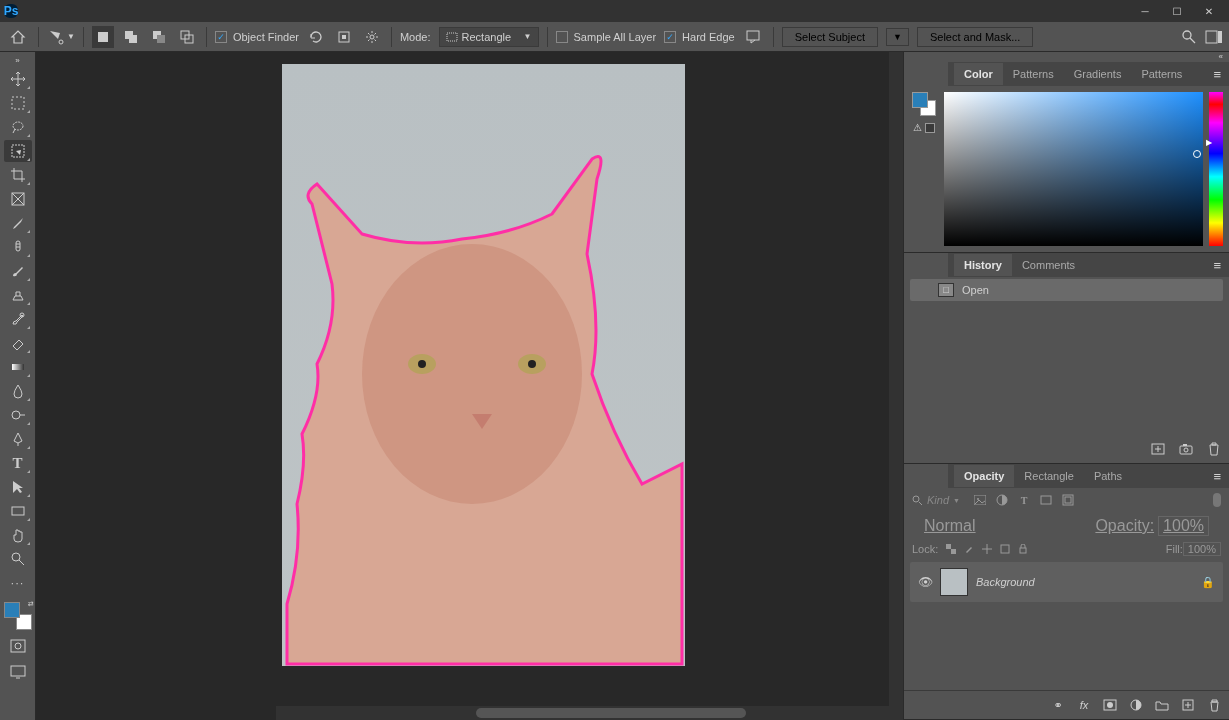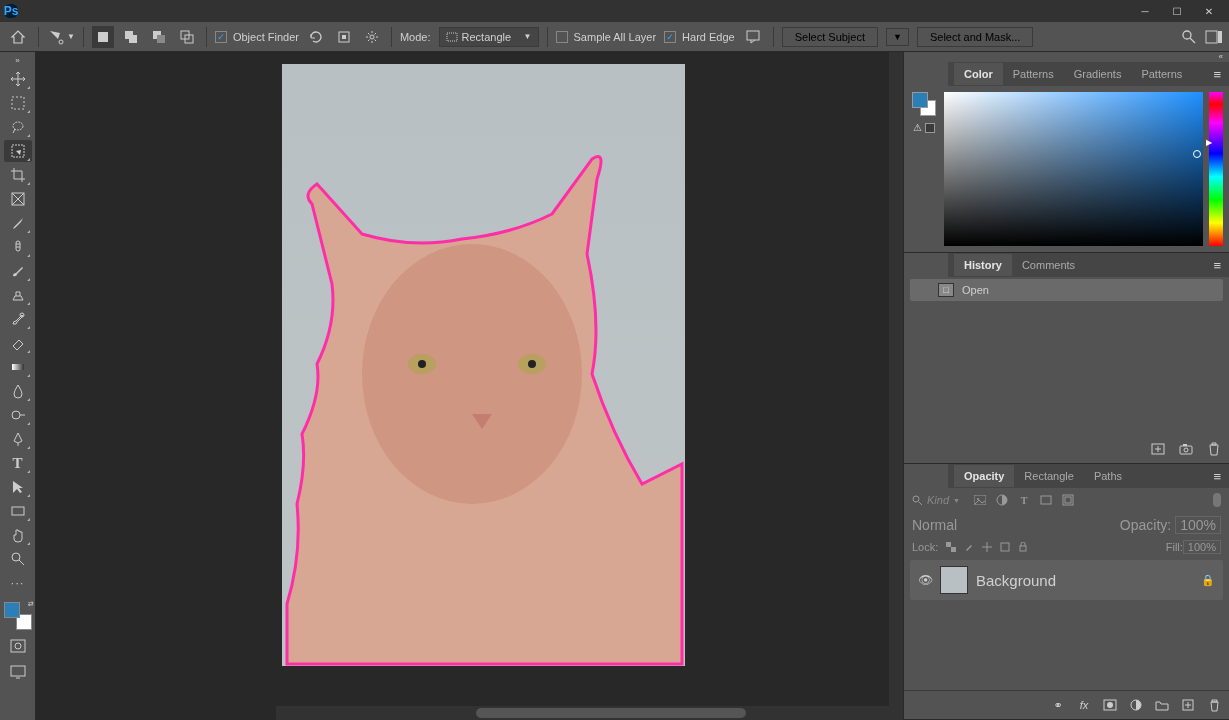--- a/index.html
+++ b/index.html
@@ -88,30 +88,30 @@
 .history-item .thumb { width:16px; height:14px; background:#888; border:1px solid #333; display:flex; align-items:center; justify-content:center; font-size:8px; }
 .history-footer { margin-top:auto; display:flex; justify-content:flex-end; gap:10px; padding:6px; }
 .history-footer div { width:18px; height:16px; display:flex; align-items:center; justify-content:center; font-size:12px; }
 
 
 .layers-body { flex:1; display:flex; flex-direction:column;border-radius:8px; }
 .layers-filter { display:flex; align-items:center; gap:6px; padding:4px 8px; font-size:11px; }
 .layers-filter .search { display:flex; align-items:center; gap:4px; color:#888; font-style:italic; }
 .layers-filter .filter-icons { display:flex; gap:6px; margin-left:6px; }
 .layers-filter .filter-icons div { width:16px; height:16px; display:flex; align-items:center; justify-content:center; border:1px solid transparent; font-size:10px; }
-.layers-row2 { display:flex; align-items:center; gap:6px; padding:4px 8px; font-size:14px; color:#999; }
+.layers-row2 { display:flex; align-items:center; gap:6px; padding:4px 20px; font-size:16px; color:#999;text-decoration:underline; }
 .layers-row2 .blend { width:100px; }
 .layers-row2 .opvals { margin-left:auto; display:flex; gap:4px; align-items:center; }
 .layers-row3 { display:flex; align-items:center; gap:6px; padding:2px 8px; font-size:11px; color:#999; }
 .layers-row3 .locks { display:flex; gap:4px; }
 .layers-row3 .locks div { width:14px; height:14px; display:flex; align-items:center; justify-content:center; font-size:9px; }
 .layer-item { display:flex; align-items:center; gap:8px; padding:6px 8px; background:#5f5f5f; margin:4px 6px; border-radius:2px; }
 .layer-item .eye { width:14px; font-size:12px; }
 .layer-item .thumb { width:28px; height:28px; background:#b9c0c3; border:1px solid #333; }
-.layer-item .name { font-size:15px; }
+.layer-item .name { font-style:italic; font-size:11px; }
 .layer-item .lock { margin-left:auto; font-size:11px; }
 .layers-footer { margin-top:auto; display:flex; justify-content:flex-end; gap:8px; padding:6px; border-top:1px solid #3a3a3a; }
 .layers-footer div { width:18px; height:16px; display:flex; align-items:center; justify-content:center; font-size:11px; }
 
 svg { display:block; }
 </style>
 </head>
 <body>
 
 <div class="titlebar">

